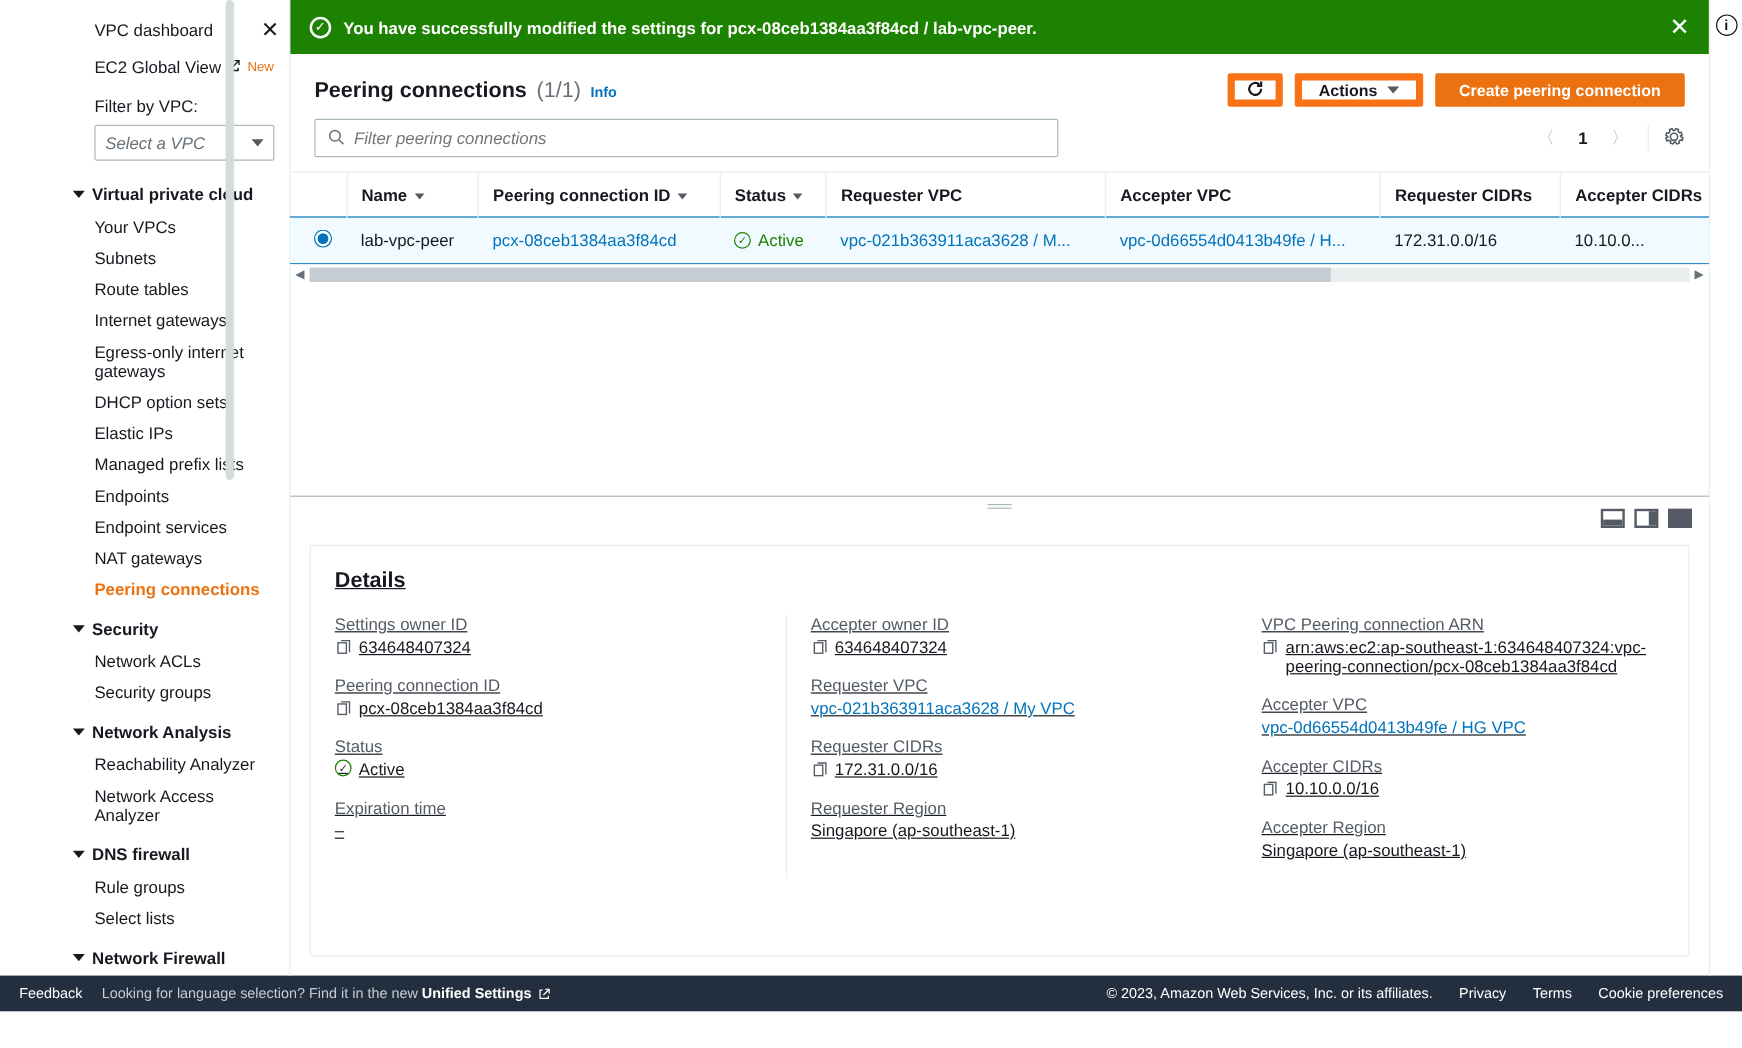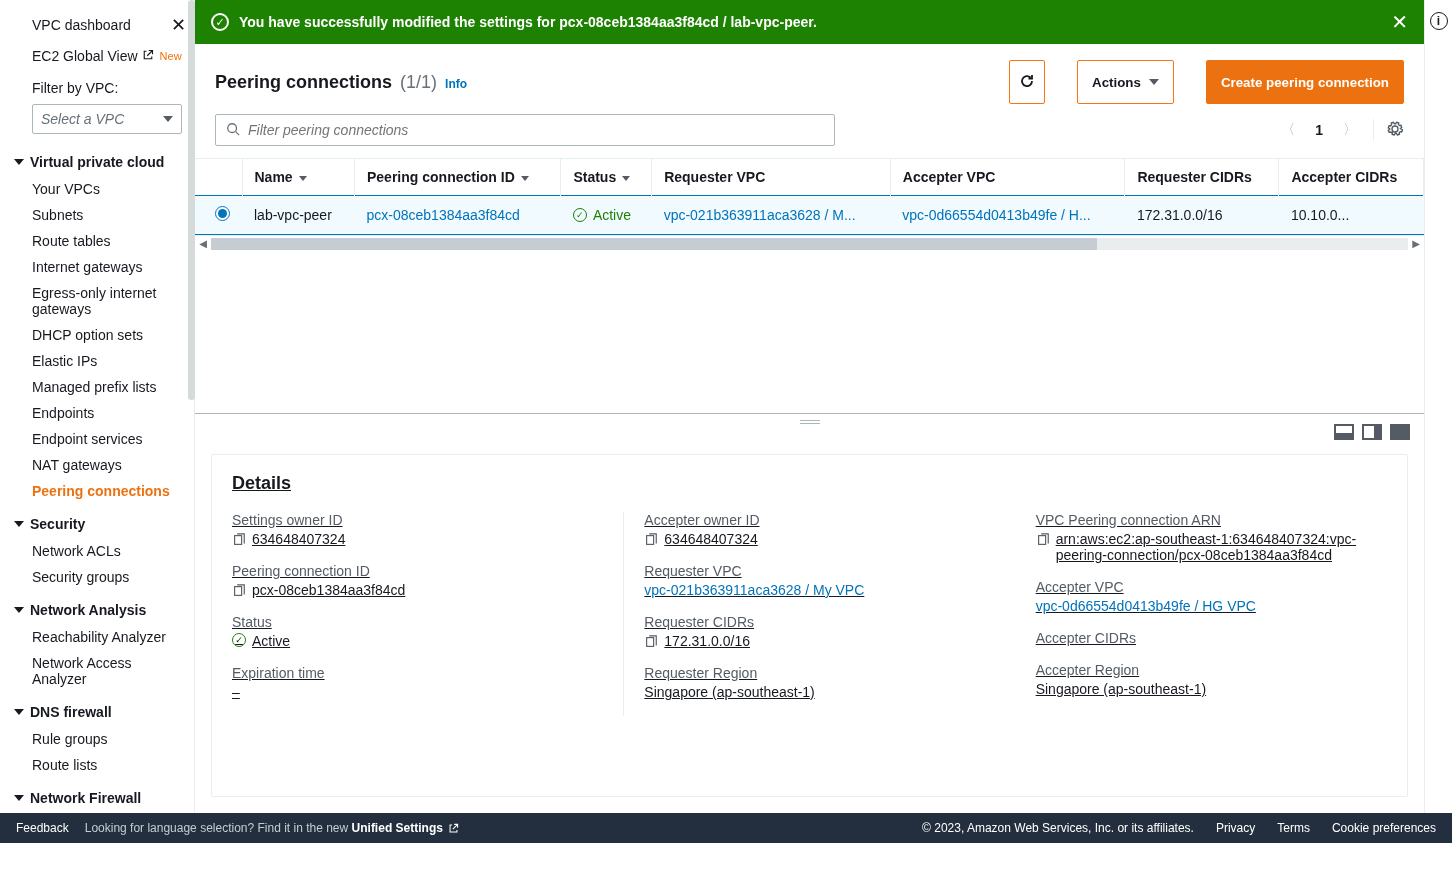--- a/index.html
+++ b/index.html
@@ -7,20 +7,21 @@
   font-family: "Amazon Ember", "Helvetica Neue", Arial, sans-serif;
   font-size: 14px;
   color: #16191f;
   background: #fff;
   overflow: hidden;
 }
 .app {
   display: flex;
   height: 813px;
   position: relative;
+  padding-left: 47px;
 }
 .sidebar {
   width: 195px;
   border-right: 1px solid #eaeded;
   overflow-y: auto;
   padding: 8px 0 8px 14px;
 }
 .sidebar-scroll-stub {
   position: absolute;
   left: 188px;
@@ -130,32 +131,31 @@
   display: flex;
   align-items: center;
   justify-content: space-between;
 }
 .title-left { display: flex; align-items: baseline; gap: 8px; }
 .page-title { font-size: 18px; font-weight: 700; }
 .count { font-size: 18px; color: #687078; }
 .info-link { color: #0073bb; font-size: 12px; font-weight: 600; cursor: pointer; }
 .title-actions { display: flex; gap: 10px; align-items: center; }
 .btn {
-  border: 1px solid #f97316;
+  border: 6px solid #f97316;
   background: #fff;
   border-radius: 2px;
-  height: 44px;
+  height: 28px;
   padding: 0 14px;
   display: flex;
   align-items: center;
   gap: 8px;
   cursor: pointer;
   font-weight: 700;
   color: #16191f;
-  margin-left: 22px;
 }
 .btn.icon-only { padding: 0 9px; }
 .btn.primary {
   background: #ec7211;
   border-color: #ec7211;
   color: #fff;
 }
 .refresh-icon svg { width: 16px; height: 16px; }
 
 .search-row {
@@ -403,21 +403,21 @@
           </div>
           <div class="nav-item">Reachability Analyzer</div>
           <div class="nav-item">Network Access Analyzer</div>
         </div>
         <div class="nav-section">
           <div class="nav-heading">
             <span class="tri"></span>
             <span>DNS firewall</span>
           </div>
           <div class="nav-item">Rule groups</div>
-          <div class="nav-item">Route lists</div>
+          <div class="nav-item">Select lists</div>
         </div>
         <div class="nav-section">
           <div class="nav-heading">
             <span class="tri"></span>
             <span>Network Firewall</span>
           </div>
         </div>
       </div>
   </div>
   <div class="sidebar-scroll-stub"></div>
@@ -605,20 +605,27 @@
                 </div>
             </div>
             <div class="field">
               <div class="field-label">Accepter VPC</div>
               <div class="field-value">
                   <span class="link">vpc-0d66554d0413b49fe / HG VPC</span>
                 </div>
             </div>
             <div class="field">
               <div class="field-label">Accepter CIDRs</div>
+              <div class="field-value">
+                  <span class="copy-icon"><svg viewBox="0 0 16 16">
+                      <rect x="3" y="3" width="8" height="10" fill="none" stroke="#545b64" stroke-width="1.3"></rect>
+                      <path d="M6 1h8v11" fill="none" stroke="#545b64" stroke-width="1.3"></path>
+                    </svg></span>
+                  <span>10.10.0.0/16</span>
+                </div>
             </div>
             <div class="field">
               <div class="field-label">Accepter Region</div>
               <div class="field-value">
                   <span>Singapore (ap-southeast-1)</span>
                 </div>
             </div>
           </div>
         </div>
       </div>

